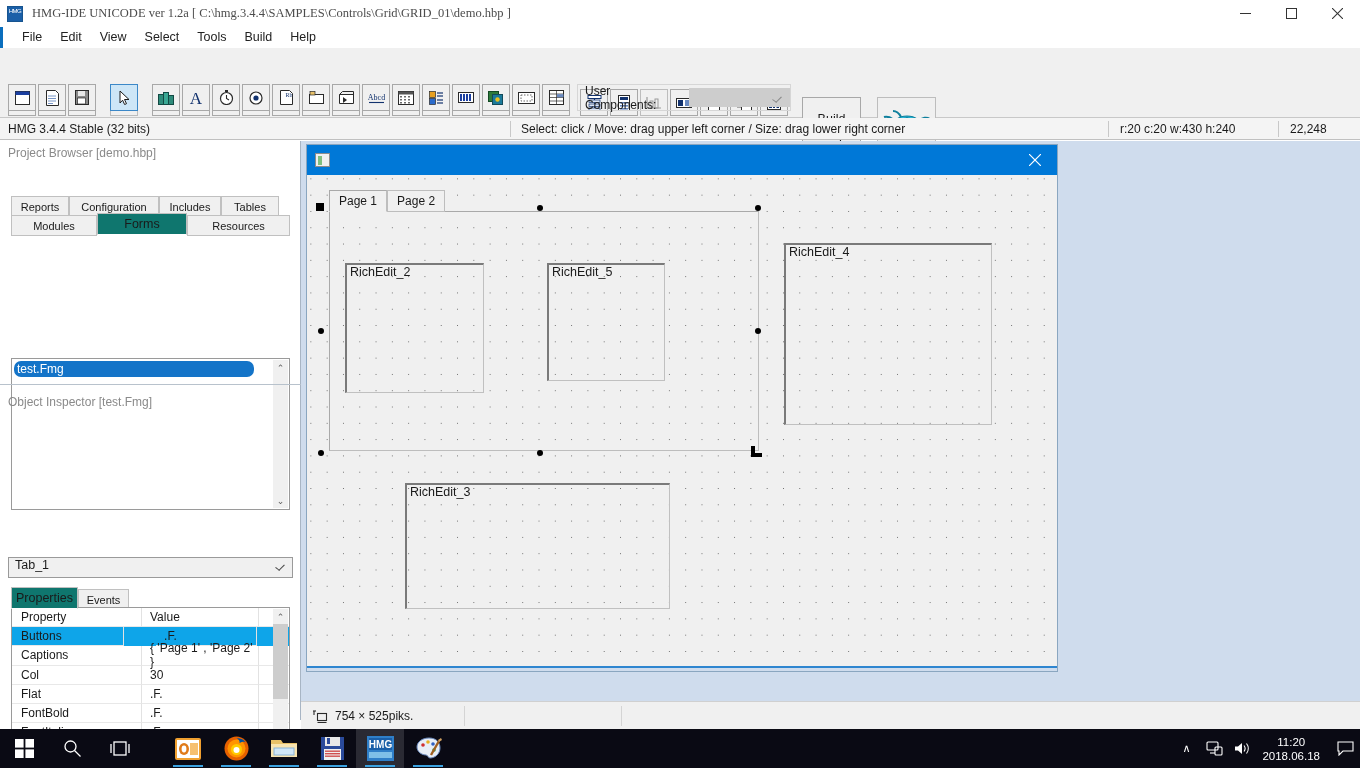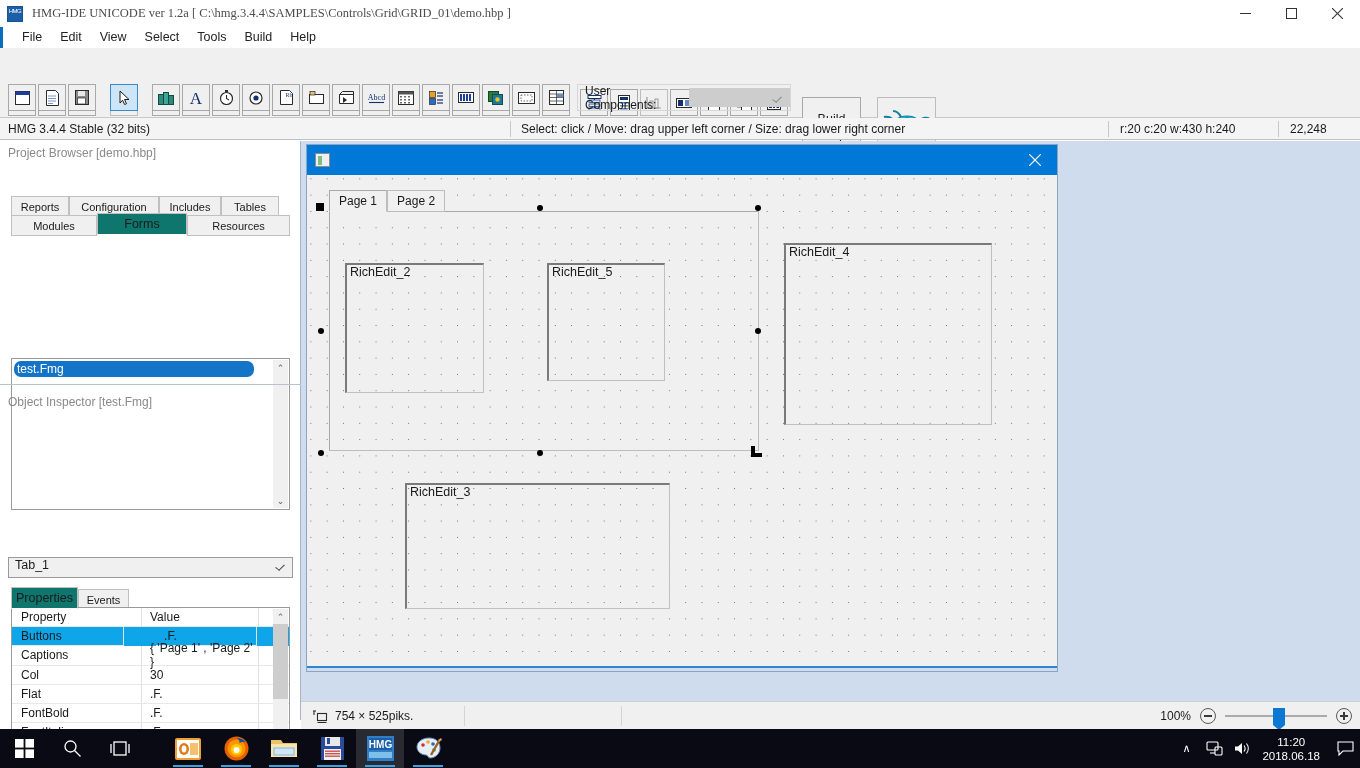--- a/index.html
+++ b/index.html
@@ -915,29 +915,20 @@
         <path d="M1 1v4" stroke="#2a2a2a" stroke-width="1.1" fill="none"></path>
         <path d="M0 1h3" stroke="#2a2a2a" stroke-width="1.1"></path>
         <rect x="4.5" y="3.5" width="9" height="7" fill="none" stroke="#2a2a2a" stroke-width="1.1"></rect>
         <path d="M4.5 12.5h9" stroke="#2a2a2a" stroke-width="1.1"></path>
       </svg>
       <span>754 × 525piks.</span>
     </div>
     <div class="ds-div" style="left:163px;"></div>
     <div class="ds-div" style="left:320px;"></div>
 
-    <div class="zoom-ctl">
-      <span class="zoom-pct">100%</span>
-      <span class="circ-btn"></span>
-      <span class="slider">
-        <span class="slider-track"></span>
-        <span class="slider-thumb"></span>
-      </span>
-      <span class="circ-btn plus"></span>
-    </div>
   </div>
 
   <div class="taskbar">
     <div class="tb-item">
       <svg width="19" height="19" viewBox="0 0 19 19">
           <rect x="0" y="0" width="8.6" height="8.6" fill="#fff"></rect>
           <rect x="10.4" y="0" width="8.6" height="8.6" fill="#fff"></rect>
           <rect x="0" y="10.4" width="8.6" height="8.6" fill="#fff"></rect>
           <rect x="10.4" y="10.4" width="8.6" height="8.6" fill="#fff"></rect>
         </svg>

